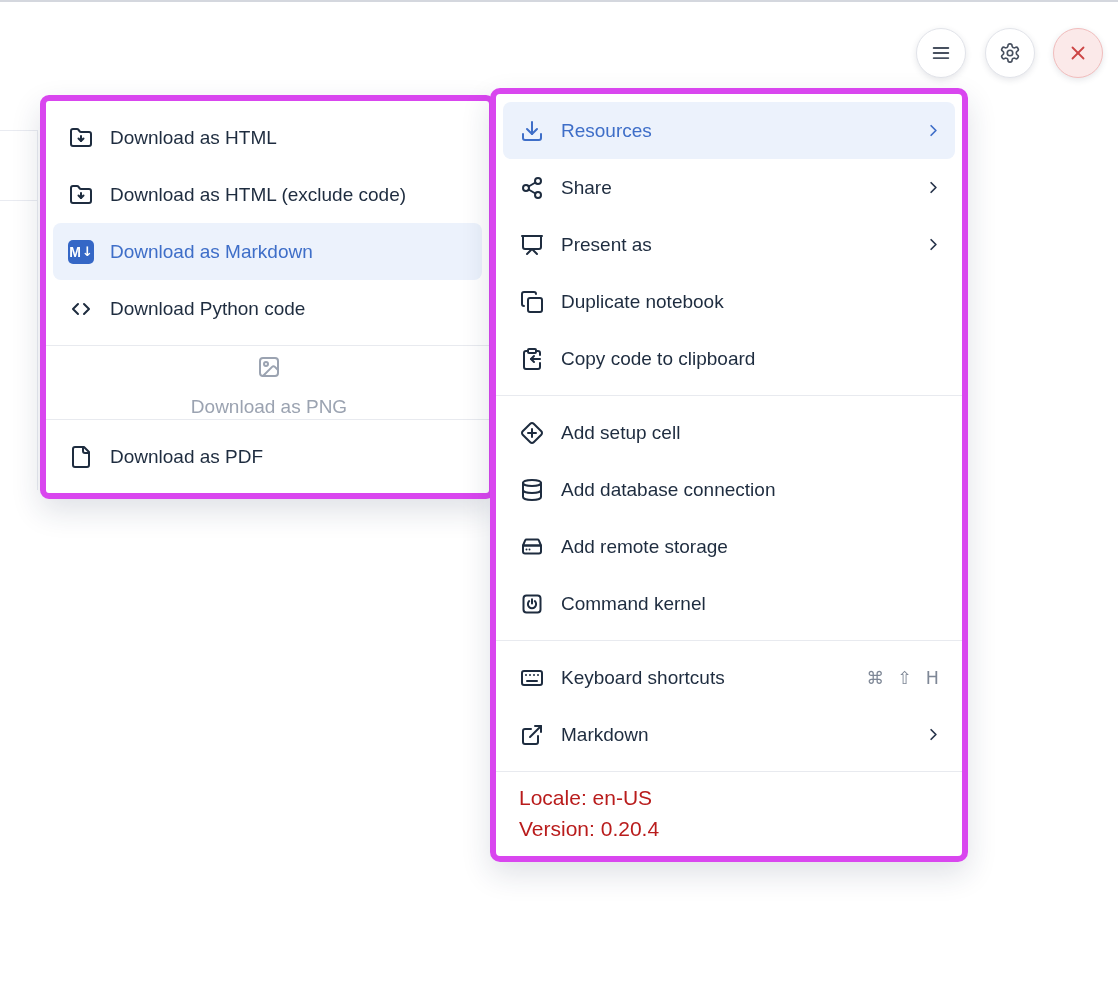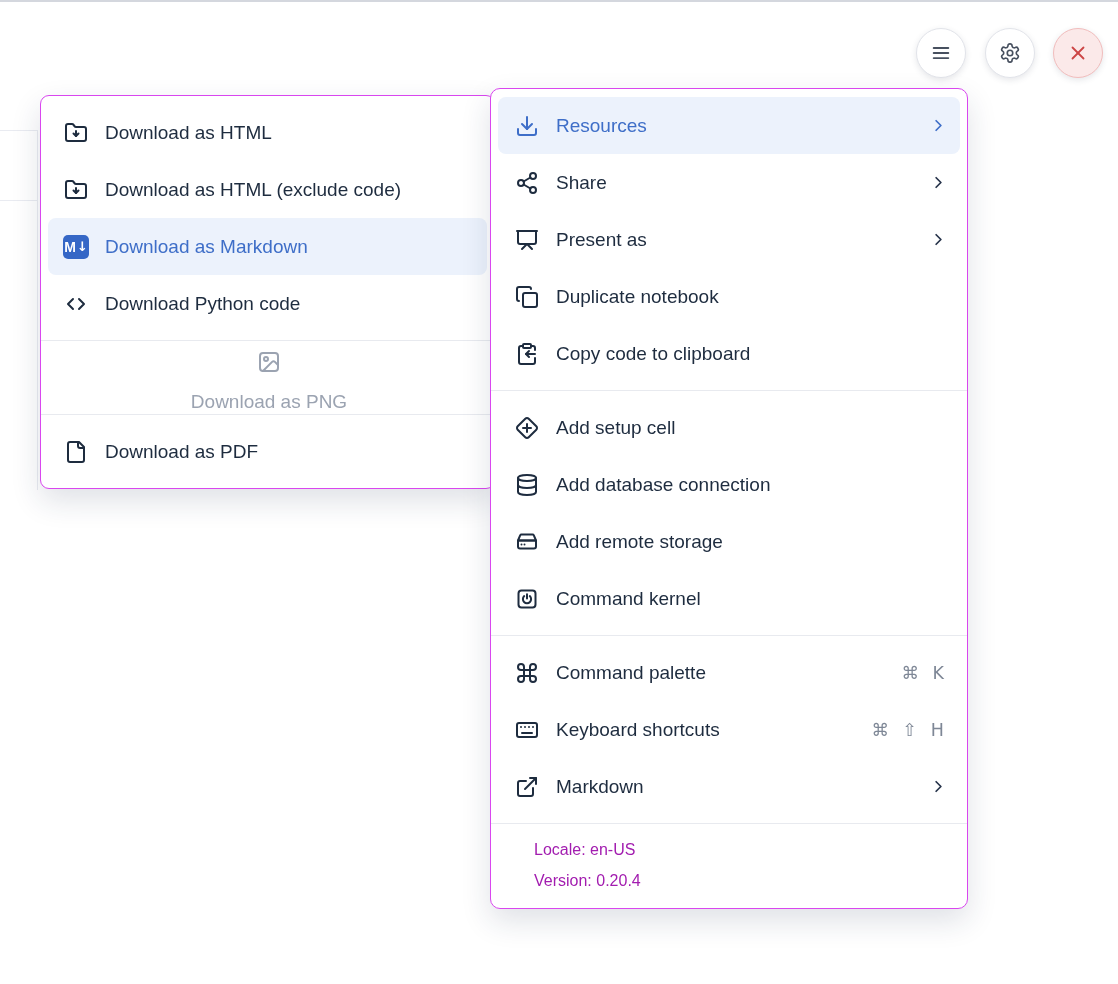--- a/index.html
+++ b/index.html
@@ -23,21 +23,21 @@
     box-shadow:0 2px 6px rgba(40,50,70,.12);
     display:flex; align-items:center; justify-content:center; color:#47505f; cursor:pointer;
   }
   .circle-btn svg { width:22px; height:22px; }
   .btn-menu { left:916px; }
   .btn-settings { left:985px; }
   .btn-close { left:1053px; background:#fbe9e9; border-color:#f1bdbd; color:#cc4545; }
 
   
   .panel {
-    position:absolute; background:#fff; border:1px solid #d946ef;
+    position:absolute; background:#fff; border:6px solid #d946ef;
     box-shadow:0 12px 30px rgba(25,39,80,.14);
   }
   .submenu { left:40px; top:95px; width:455px; border-radius:9px; z-index:5; }
   .mainmenu { left:490px; top:88px; width:478px; border-radius:10px; z-index:10; }
 
   .group { padding:8px 0; }
   .group + .group { border-top:1px solid #e8eaef; }
 
   .mi {
     height:57px; display:flex; align-items:center;
@@ -60,21 +60,21 @@
 
   
   .md-badge {
     width:30px; height:24px; border-radius:5px; background:#3567c6; color:#fff;
     display:flex; align-items:center; justify-content:center;
     font-weight:bold; font-size:14px; letter-spacing:0;
   }
   .md-badge .arr { font-family:"DejaVu Sans", sans-serif; font-size:13px; margin-left:1px; }
 
   .menu-footer { border-top:1px solid #e8eaef; padding:10px 0 12px 23px; }
-  .menu-footer div { font-size:16px; color:#a21caf; line-height:31px;margin-left:20px; }
+  .menu-footer div { font-size:21px; color:#b91c1c; line-height:31px; }
 </style>
 </head>
 <body>
 
 <div class="page">
   <div class="top-edge"></div>
   <div class="bg-line bg-h1"></div>
   <div class="bg-line bg-h2"></div>
   <div class="bg-line bg-v"></div>
 
@@ -283,29 +283,20 @@
             </svg>
         </span>
         <span class="lbl">Command kernel</span>
       </div>
     </div>
 
     <div class="group">
       <div class="mi">
         <span class="ic">
           <svg viewBox="0 0 24 24" fill="none" stroke="currentColor" stroke-width="2" stroke-linecap="round" stroke-linejoin="round">
-              <path d="M15 6v12a3 3 0 1 0 3-3H6a3 3 0 1 0 3 3V6a3 3 0 1 0-3 3h12a3 3 0 1 0-3-3"></path>
-            </svg>
-        </span>
-        <span class="lbl">Command palette</span>
-        <span class="shortcut">⌘ K</span>
-      </div>
-      <div class="mi">
-        <span class="ic">
-          <svg viewBox="0 0 24 24" fill="none" stroke="currentColor" stroke-width="2" stroke-linecap="round" stroke-linejoin="round">
               <rect x="2" y="5" width="20" height="14" rx="2"></rect>
               <path d="M6 9h.01"></path>
               <path d="M10 9h.01"></path>
               <path d="M14 9h.01"></path>
               <path d="M18 9h.01"></path>
               <path d="M7 15h10"></path>
             </svg>
         </span>
         <span class="lbl">Keyboard shortcuts</span>
         <span class="shortcut">⌘ ⇧ H</span>

